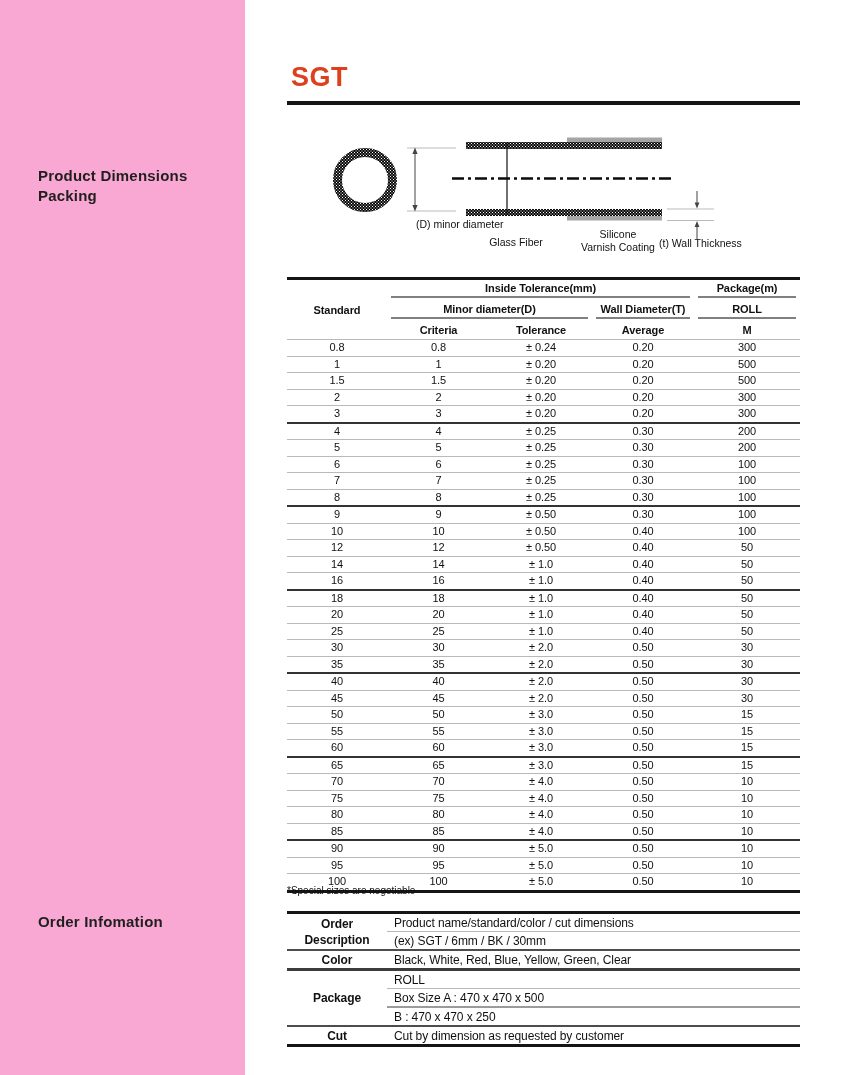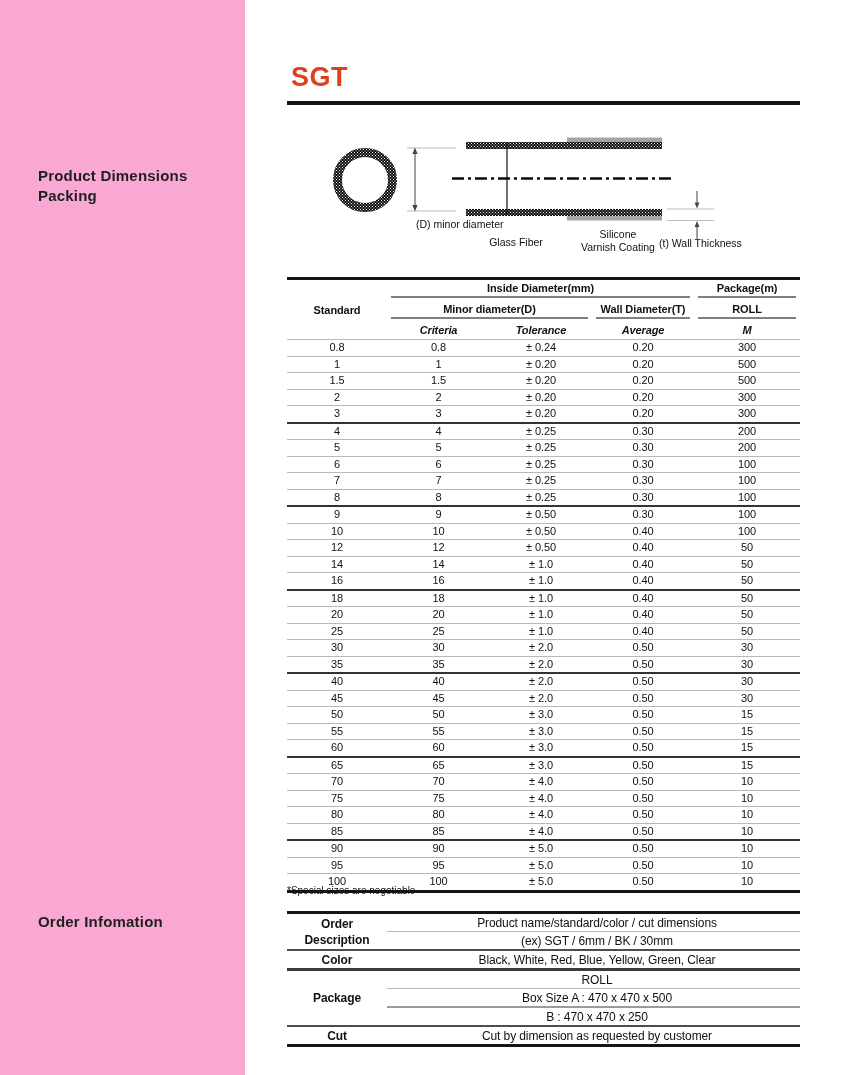--- a/index.html
+++ b/index.html
@@ -34,36 +34,36 @@
   .spec-wrap { position:absolute; left:287px; top:277px; }
   table.spec {
     border-collapse:collapse; table-layout:fixed; width:513px;
     border-top:3px solid #151515; border-bottom:3px solid #151515;
     font-size:11px; letter-spacing:-0.1px;
   }
   table.spec th, table.spec td { padding:0; text-align:center; vertical-align:middle; }
   table.spec thead th { font-weight:bold; }
   table.spec thead tr.h1 th { height:20px; }
   table.spec thead tr.h2 th { height:21px; }
-  table.spec thead tr.h3 th { height:18px;font-style:italic; }
+  table.spec thead tr.h3 th { height:18px; }
   .grp-line { border-bottom:2px solid #808080; margin:0 4px; padding-bottom:2px; }
   table.spec tbody td { height:15.5px; line-height:15px; border-top:1px solid #b9b9b9; }
   table.spec tbody tr.grp-start td { border-top:2px solid #333333; }
 
   .footnote { position:absolute; left:287px; top:885px; font-size:10px; color:#111; }
 
   
   .order-wrap { position:absolute; left:287px; top:911px; }
   table.order {
     border-collapse:collapse; table-layout:fixed; width:513px;
     border-top:3px solid #151515; border-bottom:3px solid #151515;
     font-size:12px; letter-spacing:-0.1px;
   }
   table.order th { font-weight:bold; text-align:center; padding:0; vertical-align:middle; }
-  table.order td { text-align:center; padding:0 0 0 7px; vertical-align:middle; }
+  table.order td { text-align:left; padding:0 0 0 7px; vertical-align:middle; }
   table.order th, table.order td { height:17px; line-height:16px; }
   td.indent { padding-left:48px;margin-left:10px; }
   .bb-thin   { border-bottom:1px solid #b8b8b8; }
   .bb-gray2  { border-bottom:2px solid #9b9b9b; }
   .bb-med    { border-bottom:2px solid #4d4d4d; }
   .bb-thick2 { border-bottom:3px solid #3c3c3c;margin-top:20px; }
 </style>
 </head>
 <body>
 
@@ -125,21 +125,21 @@
       <col style="width:100px">
         <col style="width:103px">
         <col style="width:102px">
         <col style="width:102px">
         <col style="width:106px">
     </colgroup>
     <thead>
       <tr class="h1">
         <th rowspan="3">Standard</th>
         <th colspan="3">
-          <div class="grp-line">Inside Diameter(mm)</div>
+          <div class="grp-line">Inside Tolerance(mm)</div>
         </th>
         <th>
           <div class="grp-line">Package(m)</div>
         </th>
       </tr>
       <tr class="h2">
         <th colspan="2">
           <div class="grp-line">Minor diameter(D)</div>
         </th>
         <th>

